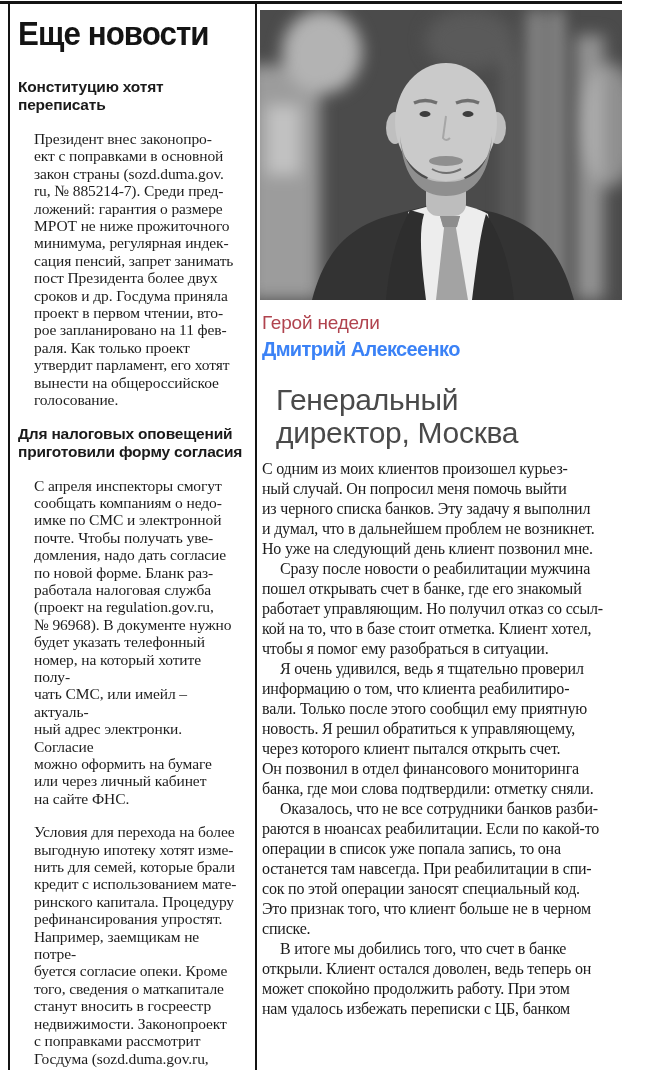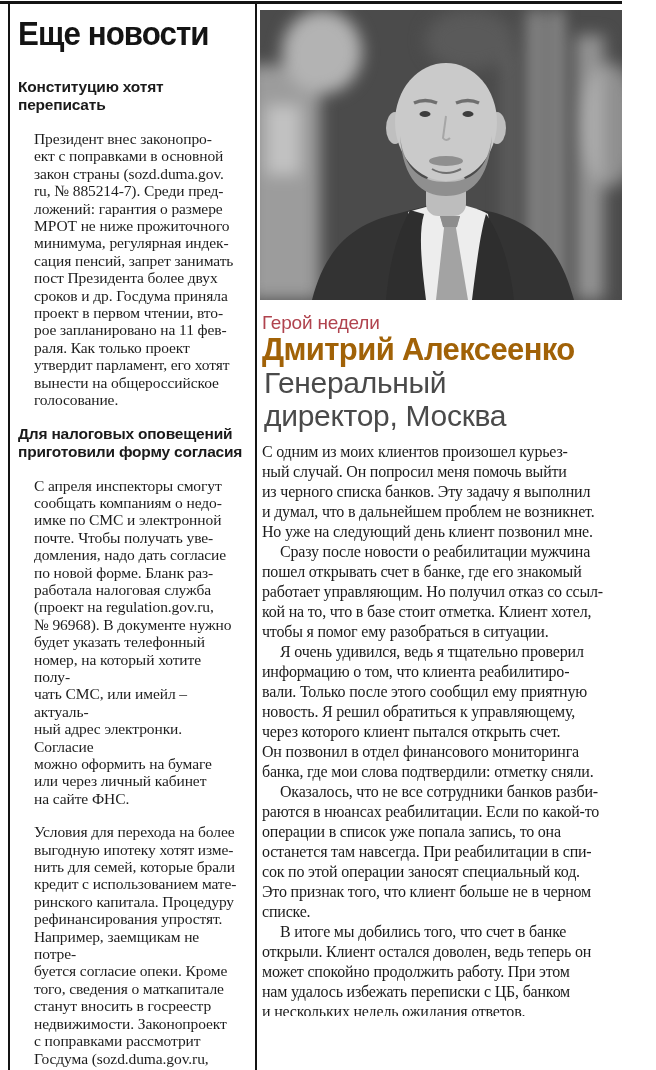--- a/index.html
+++ b/index.html
@@ -15,22 +15,22 @@
                letter-spacing:-1px;transform:scaleX(0.92);transform-origin:left top;color:#141414;}
   .news-item{margin:0 0 14px 0;}
   .news-item h2{margin:0 0 2px 0;font-size:15.5px;line-height:18px;font-weight:bold;
                 letter-spacing:-0.2px;white-space:pre-line;color:#1a1a1a;}
   .news-item p{margin:16px;font-family:"Liberation Serif",serif;font-size:15.5px;line-height:17.4px;
                letter-spacing:-0.1px;white-space:pre-line;color:#1d1d1d;}
   
   .col-right{position:absolute;left:260px;top:0;width:362px;height:1016px;overflow:hidden;}
   .photo{margin-top:10px;width:362px;height:290px;display:block;background:#4b4b4b;}
   .kicker{margin:13px 0 0 2px;font-size:19px;line-height:20px;color:#b0434e;letter-spacing:-0.2px;}
-  .name{margin:0 0 0 2px;font-size:31px;line-height:33px;font-weight:bold;letter-spacing:-0.6px;color:#a16207;}
-  .role{margin:0 0 0 4px;font-size:30px;line-height:33px;font-weight:400;color:#4a4a4a;
+  .name{margin:0 0 17px 2px;font-size:20px;line-height:33px;font-weight:bold;letter-spacing:-0.6px;color:#3b82f6;}
+  .role{margin:0 0 0 16px;font-size:30px;line-height:33px;font-weight:400;color:#4a4a4a;
         letter-spacing:-0.3px;white-space:pre-line;}
   .article{margin:10px 0 0 2px;width:360px;}
   .article p{margin:0;font-family:"Liberation Serif",serif;font-size:16px;line-height:20px;
              letter-spacing:-0.2px;white-space:pre-line;color:#1b1b1b;}
   .article p.ind{text-indent:18px;}
   .promo{margin:6px 0 0 2px;display:flex;align-items:center;gap:10px;height:38px;}
   .promo-icon{width:38px;height:36px;flex:0 0 auto;}
   .promo-label{font-size:14.5px;line-height:17px;font-weight:bold;color:#1a1a1a;}
   .promo-url{font-size:10px;line-height:17px;color:#c5777e;}
   .footer-rule{margin:9px 0 0 2px;width:358px;height:2px;background:#222;}

